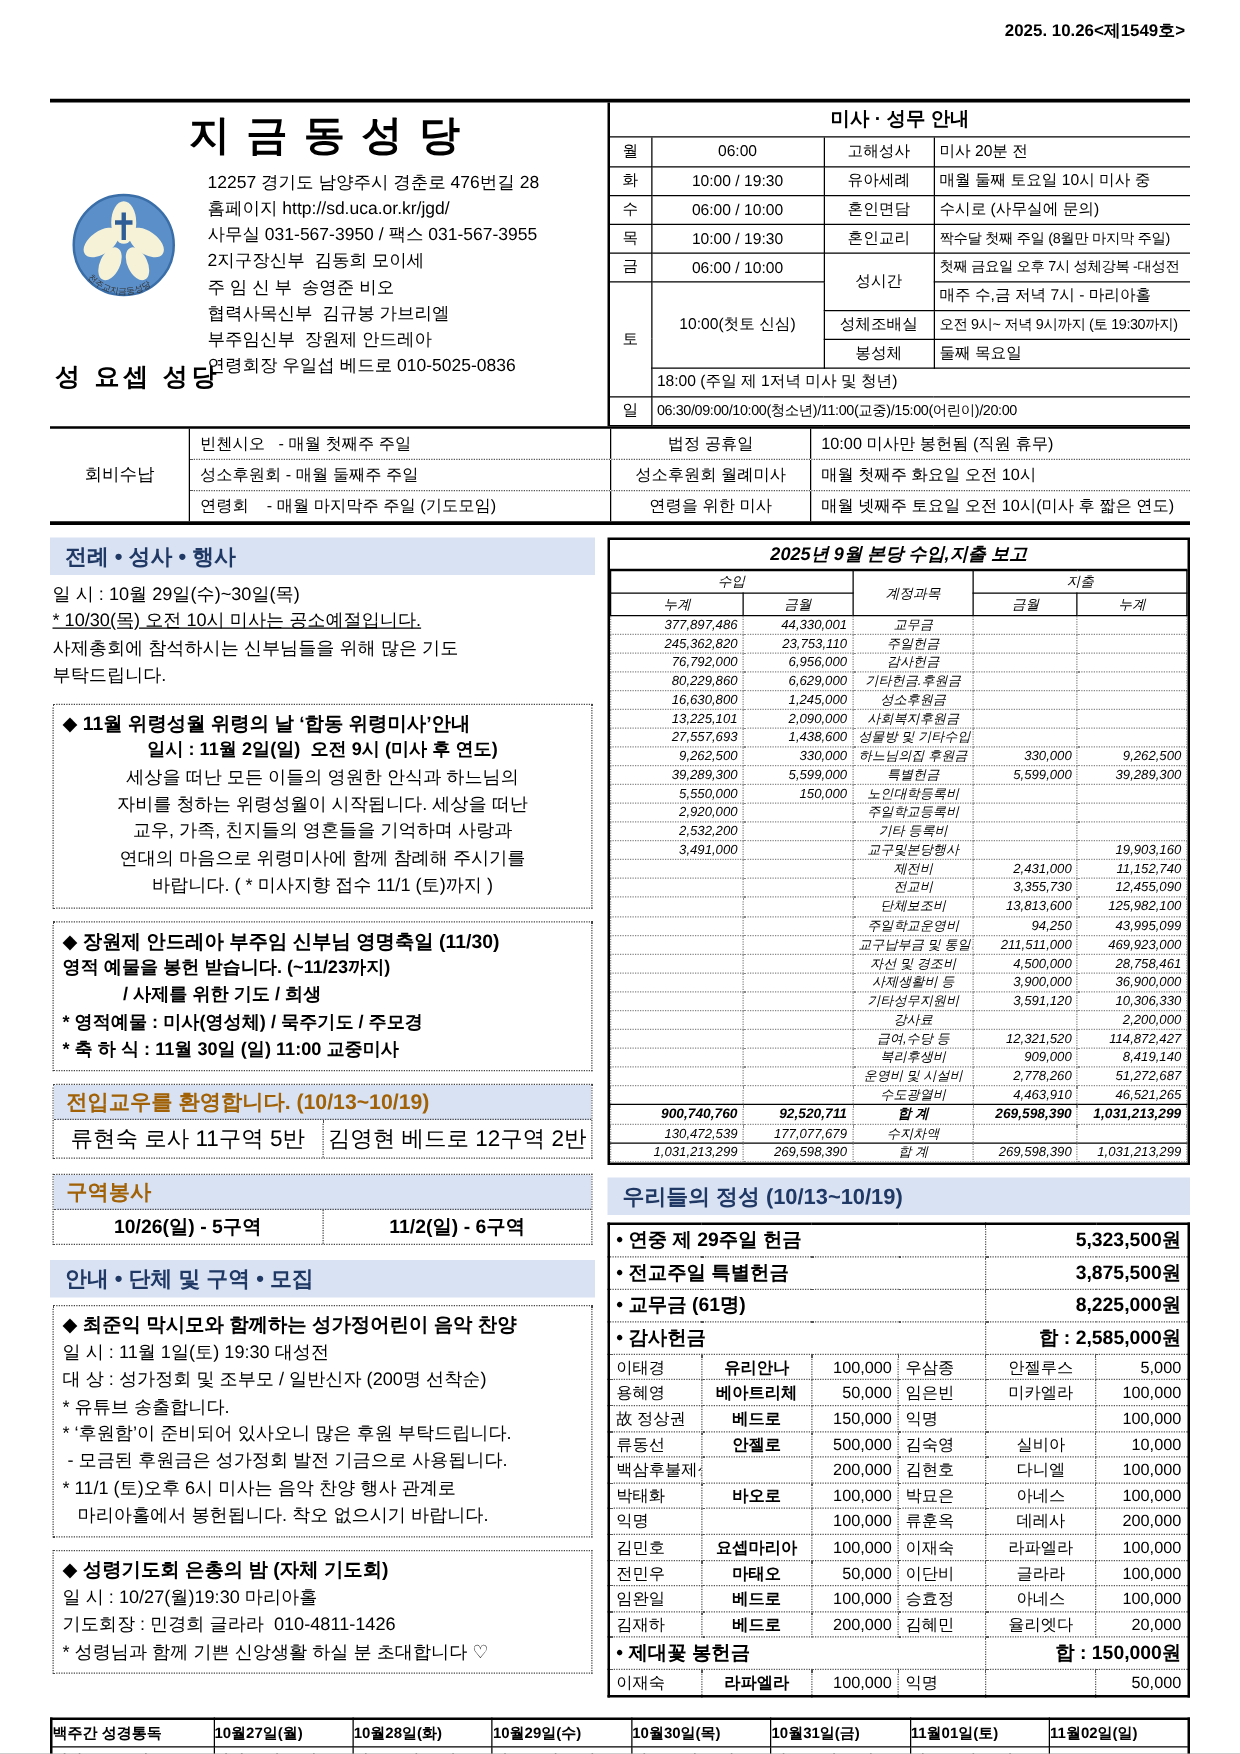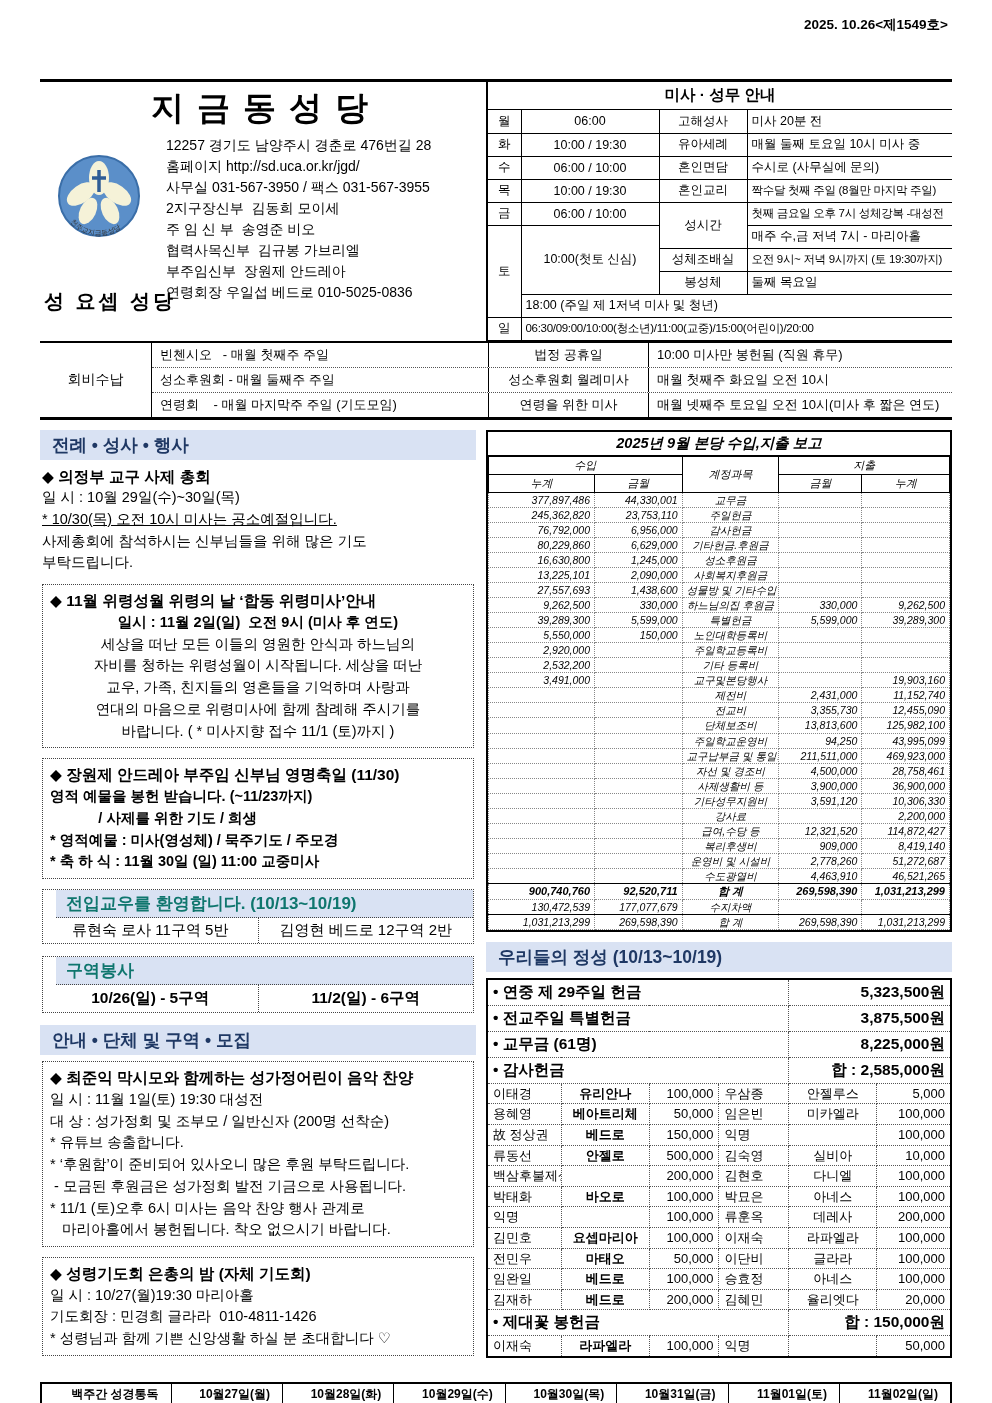--- a/index.html
+++ b/index.html
@@ -51,23 +51,23 @@
 
   .notice { margin:4px 2px 10px 2px; font-size:14.5px; }
   .notice.boxed { border:1px dotted #444; padding:5px 7px; }
   .n-title { font-weight:bold; font-size:15.5px; line-height:1.4; }
   .line { line-height:1.5; white-space:pre-wrap; }
   .line.u { text-decoration:underline; }
   .line.b { font-weight:bold; }
   .line.ctr { text-align:center; }
 
   .mini { border:1px dotted #444; margin:10px 2px 12px 2px; }
-  .mini-head { background:#d9e2f3; color:#0f766e; font-weight:bold; font-size:17px; padding:2px 10px; border-bottom:1px dotted #444;margin-left:13px; }
+  .mini-head { background:#d9e2f3; color:#a16207; font-weight:bold; font-size:17px; padding:2px 10px; border-bottom:1px dotted #444; }
   .mini-row { display:flex; }
-  .mini-cell { flex:1; text-align:center; padding:3px 2px; font-size:15px; }
+  .mini-cell { flex:1; text-align:center; padding:3px 2px; font-size:18px; }
   .mini-cell + .mini-cell { border-left:1px dotted #444; }
   .mini.zone .mini-cell { font-weight:bold; font-size:15.5px; }
 
   
   .fin-wrap { border:2px solid #000;font-style:italic; }
   .fin-title { text-align:center; font-weight:bold; font-size:14.5px; padding:2px 0; border-bottom:1.5px solid #000; }
   table.fin { width:100%; border-collapse:collapse; font-size:10.5px; table-layout:fixed; }
   .fin th { border:1px solid #000; font-weight:normal; font-size:11px; padding:1px; }
   .fin td { border:1px dotted #888; padding:1px 4px; height:14px; line-height:1.15; overflow:hidden; white-space:nowrap; }
   .fin tbody td:nth-child(1), .fin tbody td:nth-child(2),
@@ -85,21 +85,21 @@
   .donor-row td { font-size:13px; height:19px; line-height:1.2; white-space:nowrap; overflow:hidden; }
   .donor-row td:nth-child(1) { text-align:left; }
   .donor-row td:nth-child(2) { text-align:center;font-weight:bold; }
   .donor-row td:nth-child(3) { text-align:right; }
   .donor-row td:nth-child(4) { text-align:left; }
   .donor-row td:nth-child(5) { text-align:center; }
   .donor-row td:nth-child(6) { text-align:right; }
 
   
   table.bible { width:100%; border-collapse:collapse; border:2px solid #000; font-size:12px; font-weight:bold; margin-top:16px; table-layout:fixed; }
-  .bible td { border:1px solid #000; text-align:right; padding:2px 12px; white-space:nowrap; overflow:hidden; }
+  .bible td { border:1px solid #000; text-align:left; padding:2px 0; white-space:nowrap; overflow:hidden; }
   .bible tr td:first-child { width:130px; }
 
   
   .music-row { display:flex; margin-top:12px; align-items:flex-start; }
   .music-label { font-weight:bold; font-size:17px; width:72px; padding-top:12px; letter-spacing:1px; }
   .staff { display:block; }
   .staff line, .staff path { stroke:#000; }
   .staff ellipse, .staff polygon, .staff circle { fill:#000; }
   .staff text { font-family:"DejaVu Sans",sans-serif; fill:#000; }
   .lyric { font-size:14.5px; }
@@ -219,21 +219,20 @@
           </div>
         </div>
     </div>
 
     <div class="body">
 
       <div class="col-l">
         <div class="sec-header">전례 • 성사 • 행사</div>
 
         <div class="notice">
-          <div class="n-title">◆ 의정부 교구 사제 총회</div>
           <div>
               <div class="line">일 시 : 10월 29일(수)~30일(목)</div>
               <div class="line u">* 10/30(목) 오전 10시 미사는 공소예절입니다.</div>
               <div class="line">사제총회에 참석하시는 신부님들을 위해 많은 기도</div>
               <div class="line">부탁드립니다.</div>
             </div>
         </div>
 
         <div class="notice boxed">
           <div class="n-title">◆ 11월 위령성월 위령의 날 ‘합동 위령미사’안내</div>

